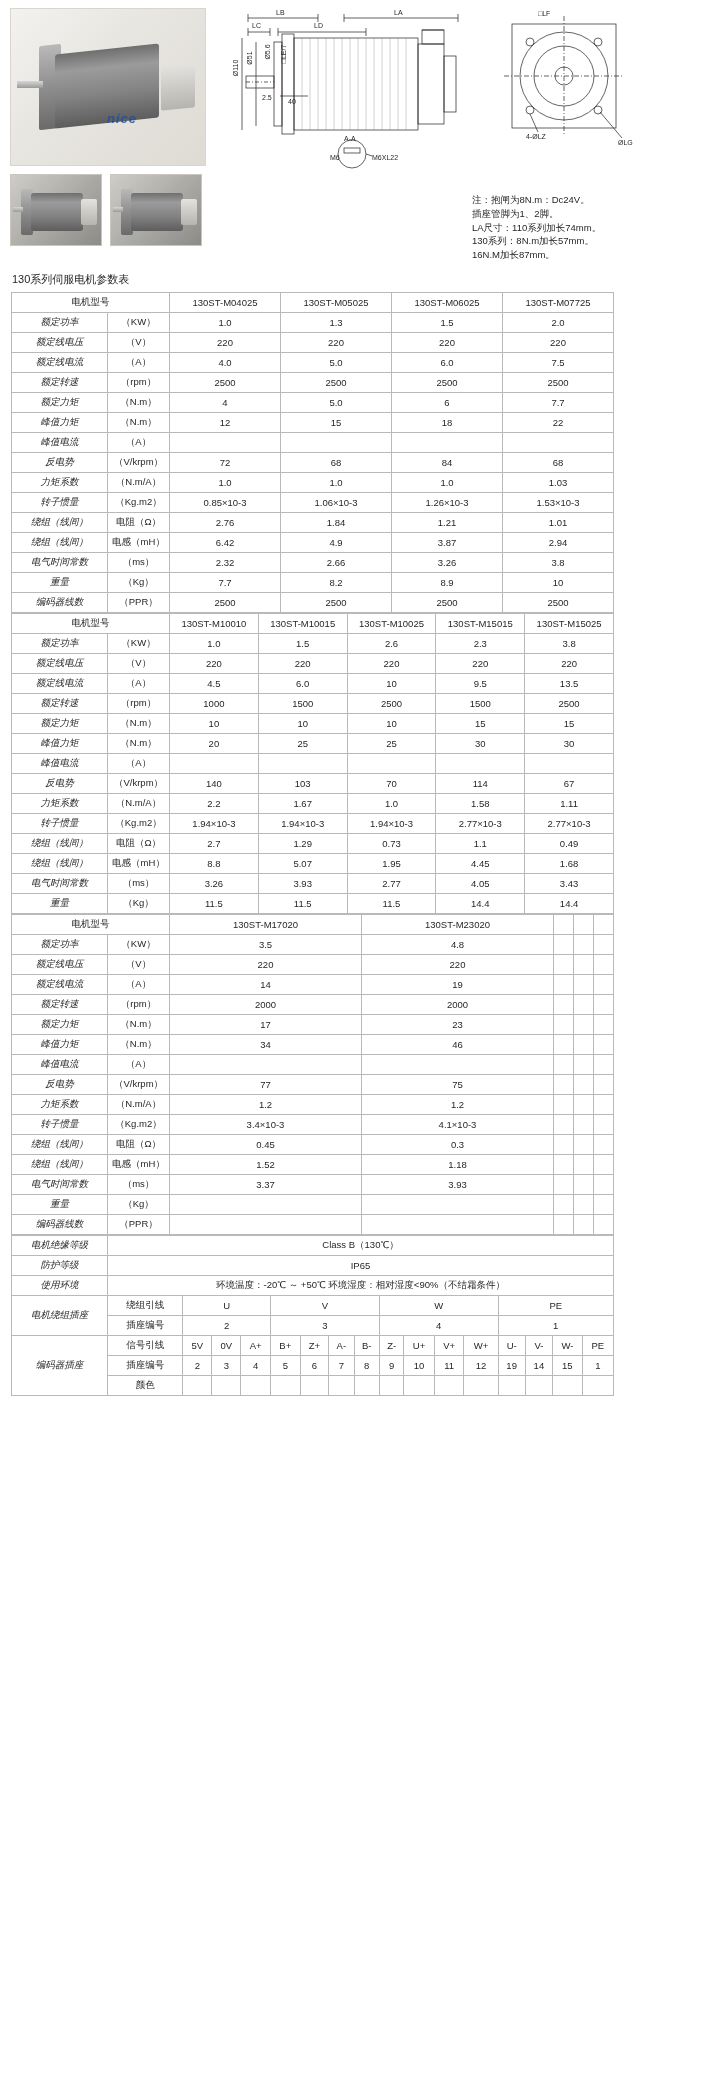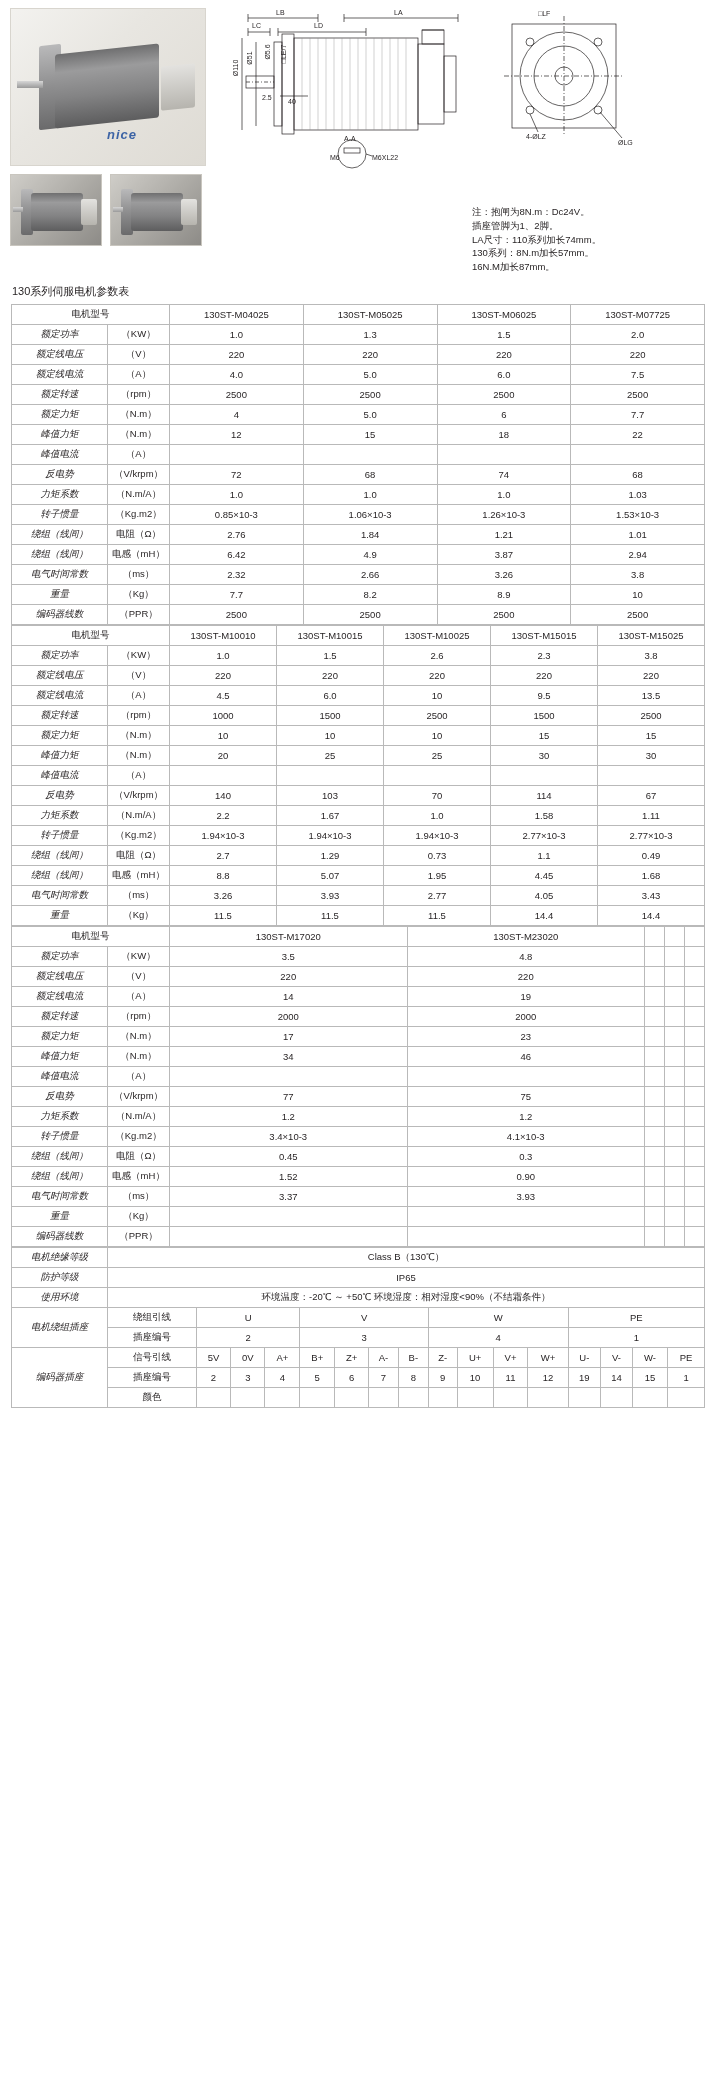--- a/index.html
+++ b/index.html
@@ -52,50 +52,50 @@
   }
   .m-shaft.main { left: 6px; top: 72px; width: 26px; height: 7px; }
   .m-cap {
     position: absolute;
     background: linear-gradient(180deg,#e3e2df 0%, #b6b4ae 100%);
     border-radius: 2px;
   }
   .m-cap.main { left: 150px; top: 56px; width: 34px; height: 44px; transform: skewY(-6deg); }
   .m-label {
     position: absolute;
-    left: 96px; top: 118px;
+    left: 96px; top: 102px;
     font-size: 13px; font-weight: bold; letter-spacing: 1px;
     color: #1f4e9c;
     font-style: italic;
     opacity: .85;
   }
   .m-body.sm { left: 20px; top: 18px; width: 52px; height: 38px; }
   .m-flange.sm { left: 10px; top: 14px; width: 12px; height: 46px; }
   .m-shaft.sm { left: 2px; top: 32px; width: 10px; height: 5px; }
   .m-cap.sm { left: 70px; top: 24px; width: 16px; height: 26px; }
 
   
   .drawing { flex: 1; padding-left: 6px; }
   .notes {
-    margin-top: 18px;
+    margin-top: 6px;
     font-size: 9.5px;
     line-height: 1.45;
     color: #231f20;
     padding-left: 246px;
   }
   .notes div { white-space: nowrap; }
 
   
   .section-title {
     font-size: 11px;
     padding: 6px 2px 5px 12px;
     color: #231f20;
   }
   table.spec {
-    width: 694px;
+    width: 603px;
     margin: 0 11px;
     border-collapse: collapse;
     font-size: 9.5px;
   }
   table.spec td, table.spec th {
     border: 1px solid #b9b9b9;
     height: 20px;
     text-align: center;
     vertical-align: middle;
     padding: 1px 2px;
@@ -320,21 +320,21 @@
         <td class="val"></td>
         <td class="val"></td>
         <td class="val"></td>
         <td class="val"></td>
       </tr>
       <tr>
         <td class="lbl">反电势</td>
         <td class="unit">（V/krpm）</td>
         <td class="val">72</td>
         <td class="val">68</td>
-        <td class="val">74</td>
+        <td class="val">84</td>
         <td class="val">68</td>
       </tr>
       <tr>
         <td class="lbl">力矩系数</td>
         <td class="unit">（N.m/A）</td>
         <td class="val">1.0</td>
         <td class="val">1.0</td>
         <td class="val">1.0</td>
         <td class="val">1.03</td>
       </tr>
@@ -634,21 +634,21 @@
         <td class="val">0.45</td>
         <td class="val">0.3</td>
         <td class="narrow"></td>
         <td class="narrow"></td>
         <td class="narrow"></td>
       </tr>
       <tr>
         <td class="lbl">绕组（线间）</td>
         <td class="unit">电感（mH）</td>
         <td class="val">1.52</td>
-        <td class="val">0.90</td>
+        <td class="val">1.18</td>
         <td class="narrow"></td>
         <td class="narrow"></td>
         <td class="narrow"></td>
       </tr>
       <tr>
         <td class="lbl">电气时间常数</td>
         <td class="unit">（ms）</td>
         <td class="val">3.37</td>
         <td class="val">3.93</td>
         <td class="narrow"></td>

